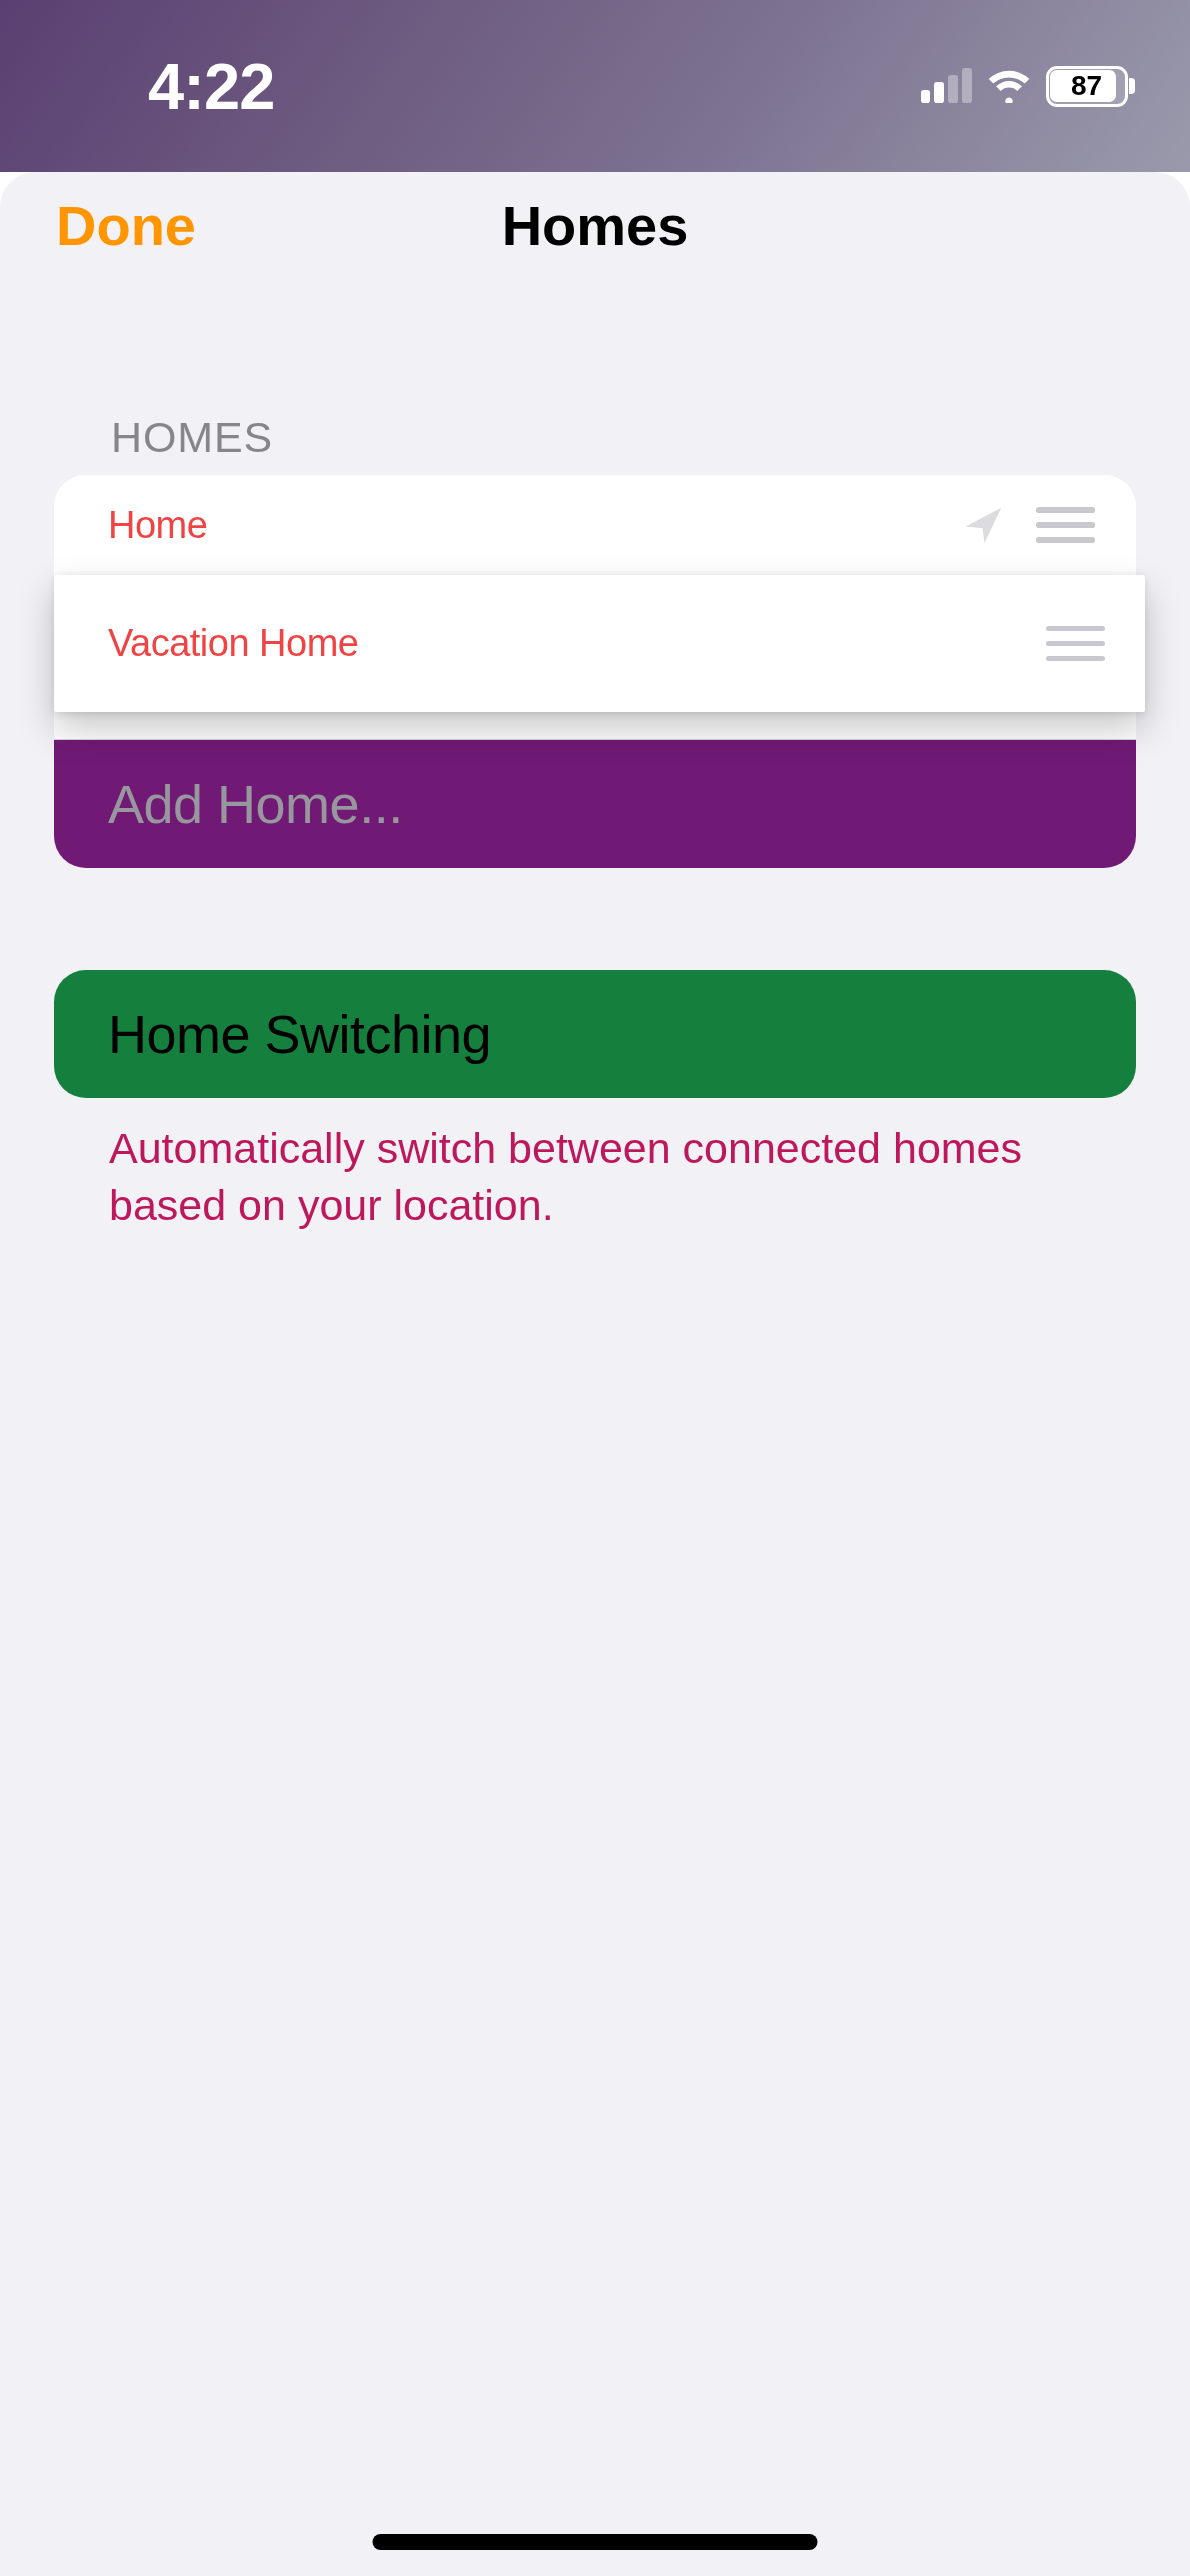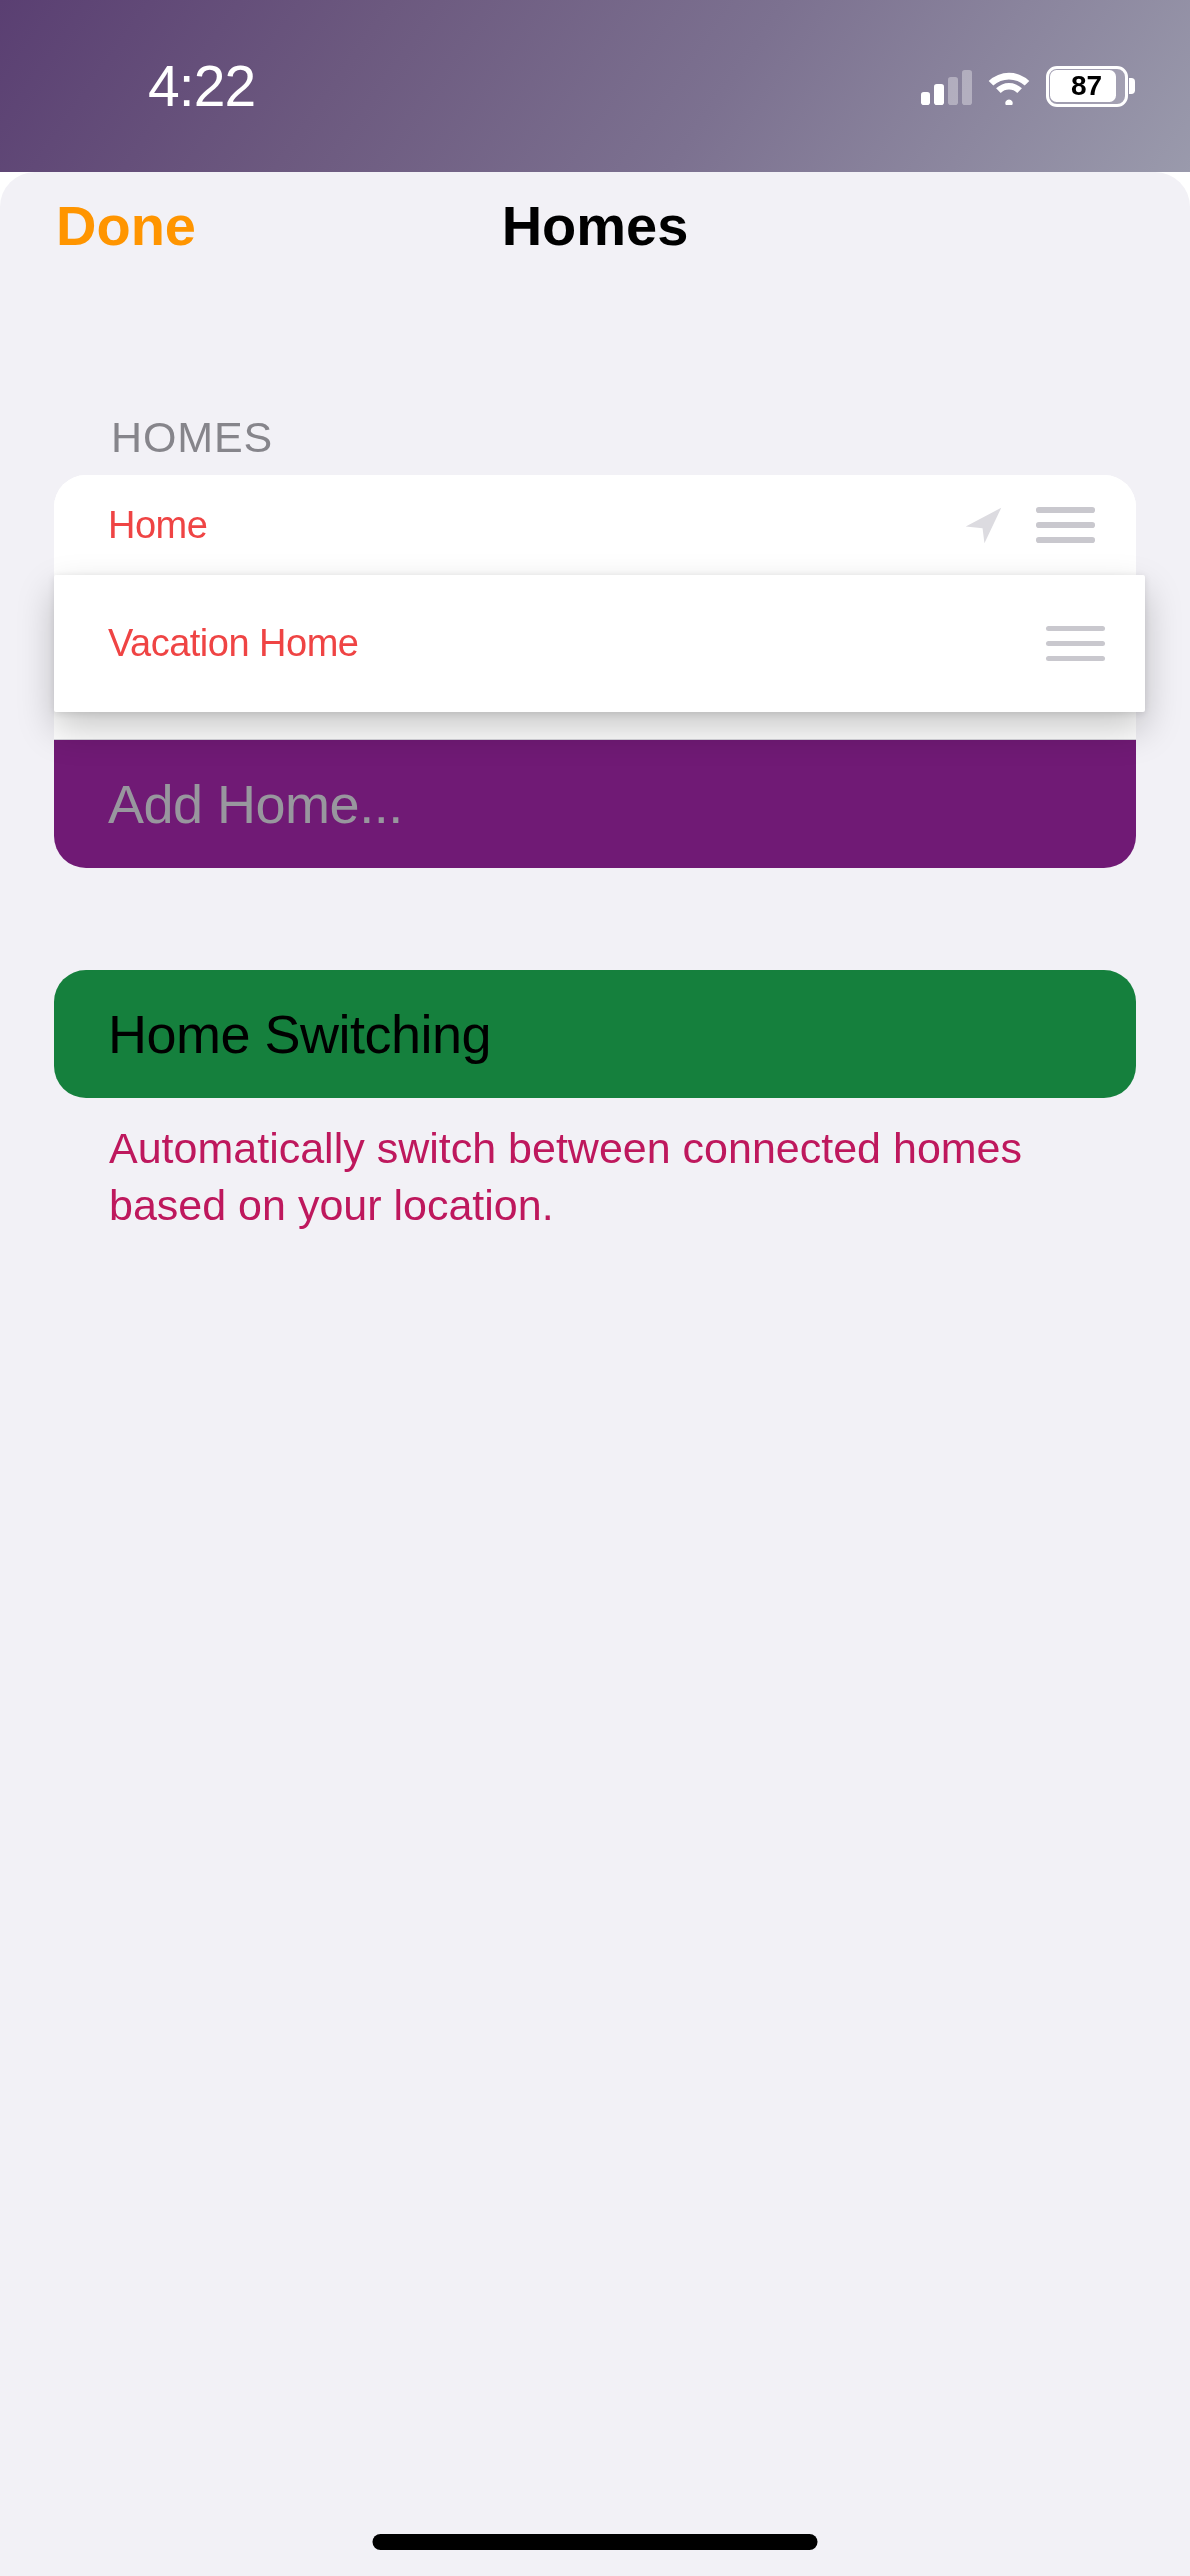--- a/index.html
+++ b/index.html
@@ -16,26 +16,26 @@
       position: absolute;
       top: 35px;
       left: 0; right: 0;
       height: 102px;
       display: flex;
       align-items: center;
       justify-content: space-between;
       padding: 0 56px 0 0;
     }
     .status-time {
-      font-size: 57px;
-      font-weight: 400;
+      font-size: 65px;
+      font-weight: 700;
       letter-spacing: -0.9px;
       margin-left: 148px;
     }
-    .status-right { display: flex; align-items: center; gap: 13px; }
+    .status-right { display: flex; align-items: flex-start; gap: 13px; }
 
     .cell-bars { display: flex; align-items: flex-end; gap: 4.6px; height: 37px; }
     .cell-bars span { width: 9.3px; background: rgba(255,255,255,0.35); border-radius: 2.8px; }
     .cell-bars span:nth-child(1){height:13px;background:#fff;}
     .cell-bars span:nth-child(2){height:20.4px;background:#fff;}
     .cell-bars span:nth-child(3){height:28px;}
     .cell-bars span:nth-child(4){height:35px;}
 
     .wifi-icon svg { width: 48px; height: 37px; display:block; }
 

